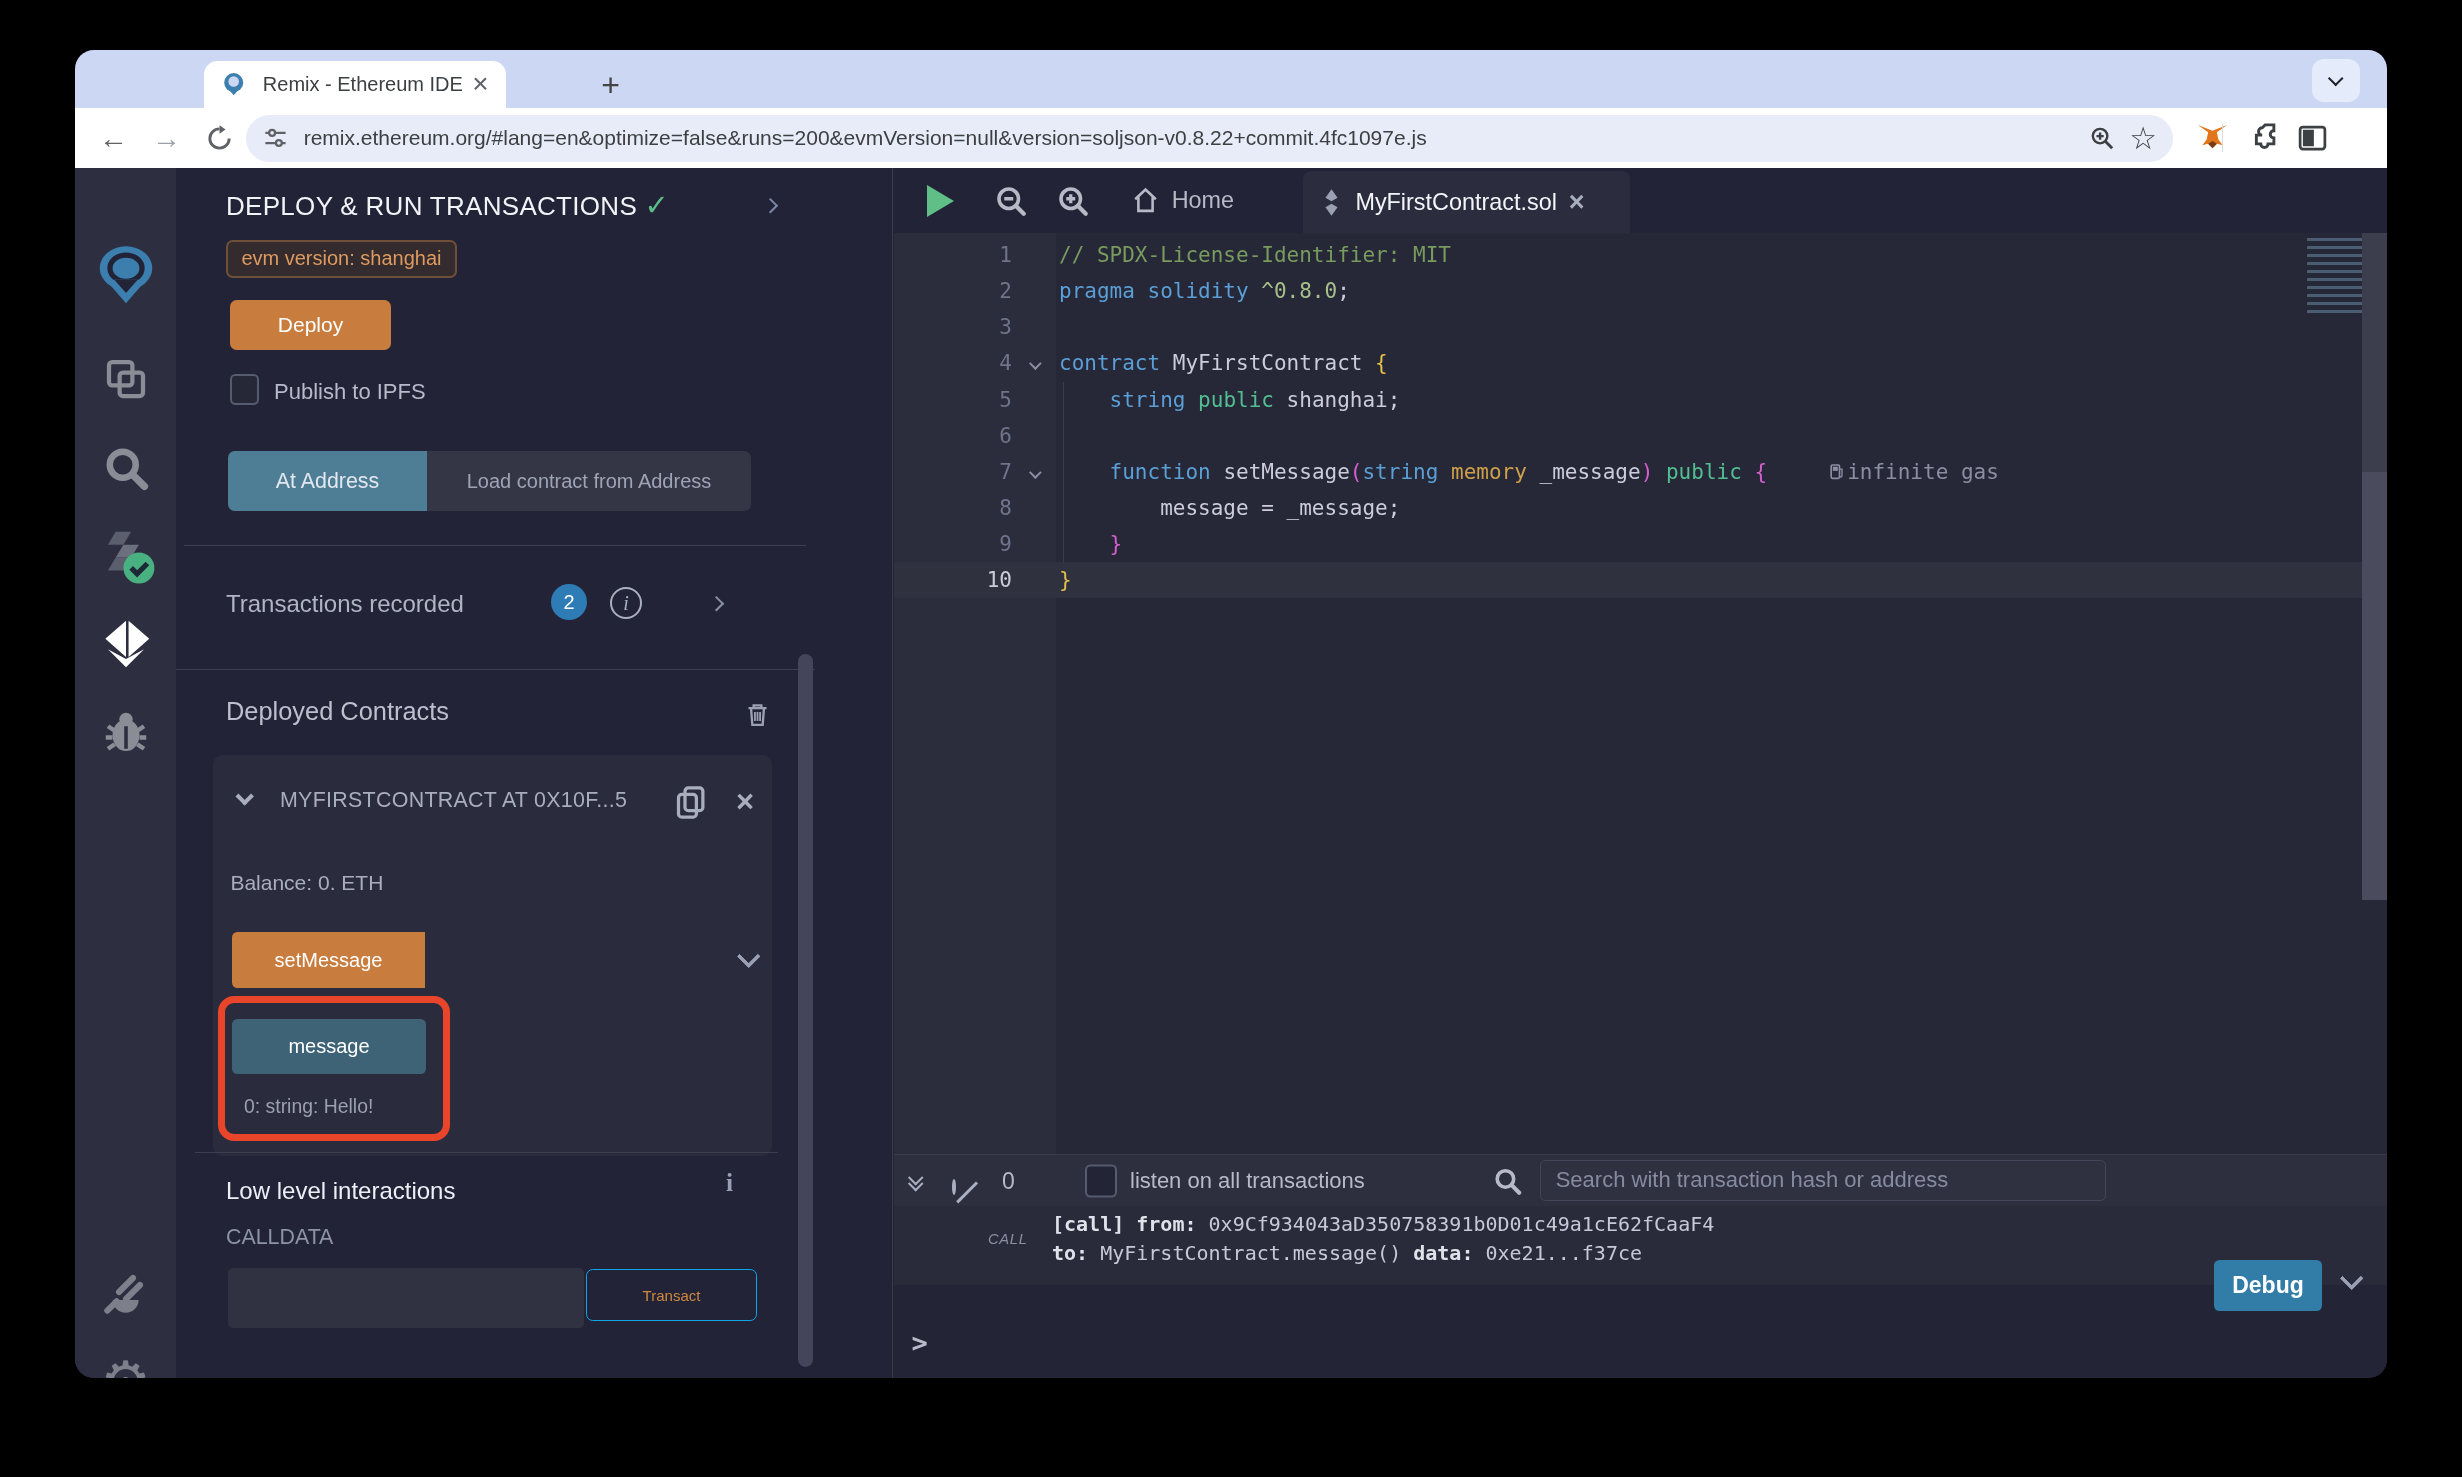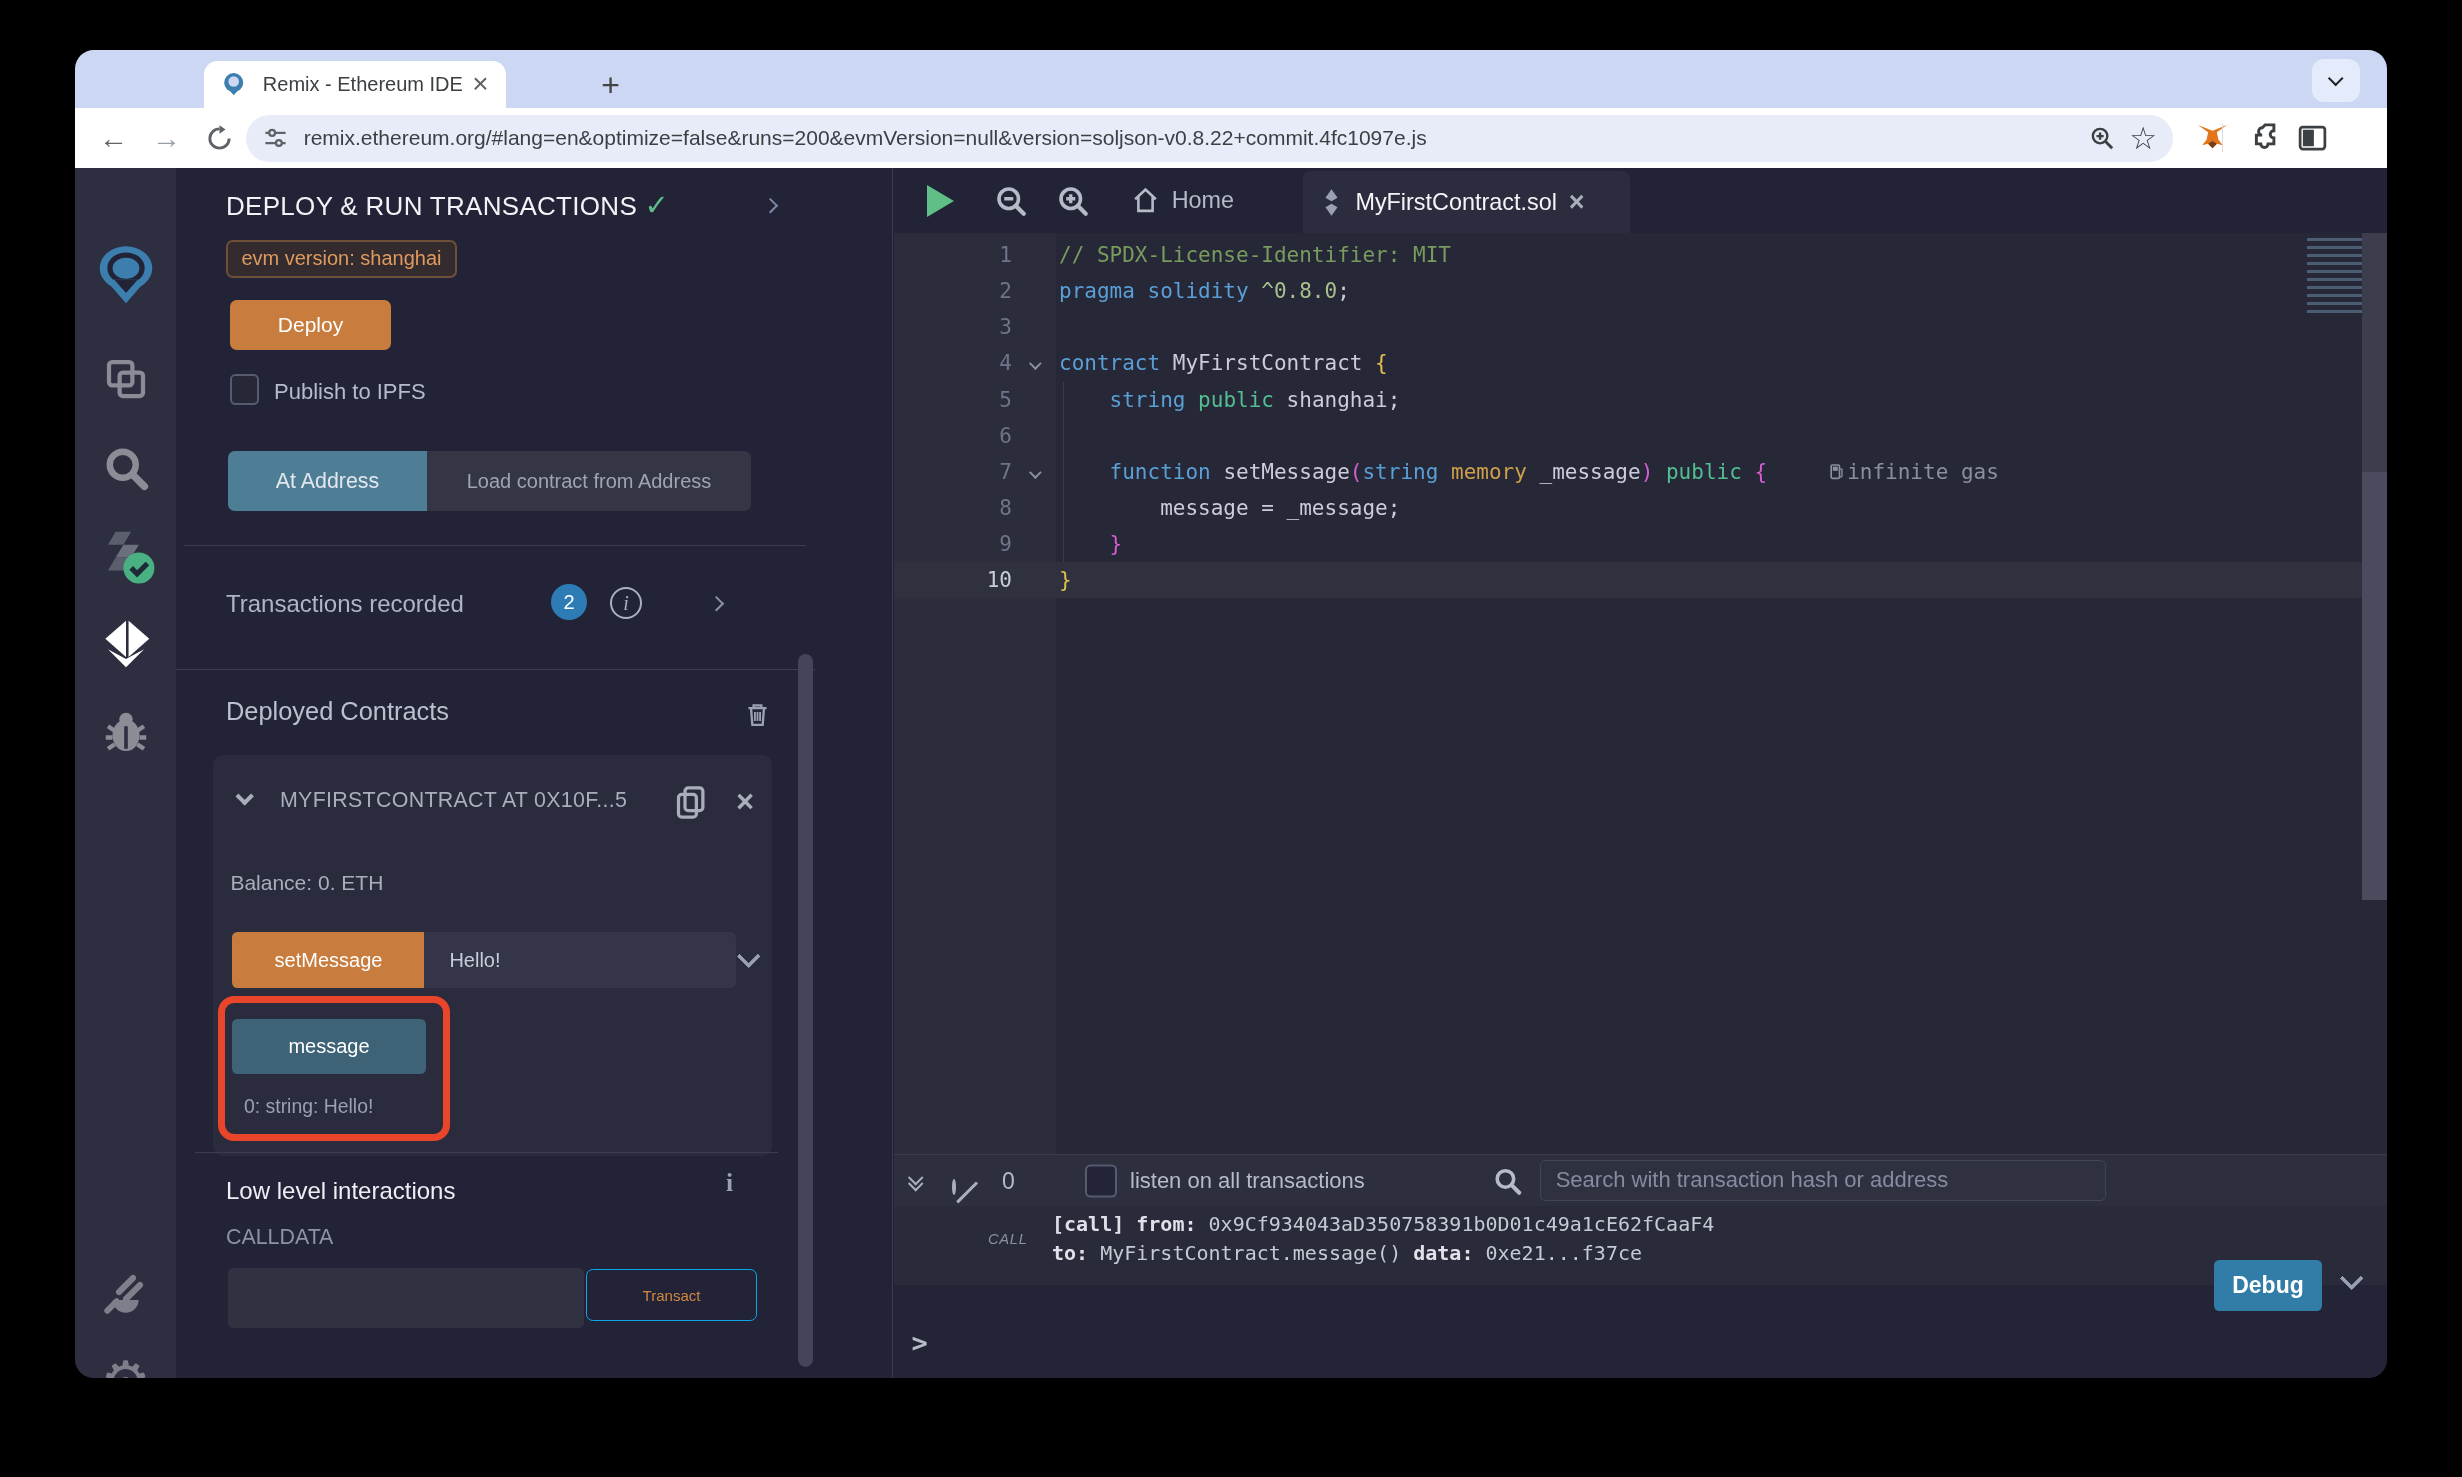--- a/index.html
+++ b/index.html
@@ -278,21 +278,20 @@
       <div class="sp card">
         <span class="chev down" style="position:absolute;left:25.4px;top:35px;border-color:#a9aebd;border-width:4px"></span>
         <div class="cd ctr-title">MYFIRSTCONTRACT AT 0X10F...5</div>
         <svg class="cd" style="left:459px;top:27px" width="39" height="41" viewBox="0 0 24 24">
               <rect x="8" y="3" width="11" height="14" rx="2" fill="none" stroke="#a9aebd" stroke-width="2"></rect>
               <rect x="4" y="7" width="11" height="14" rx="2" fill="none" stroke="#a9aebd" stroke-width="2"></rect>
             </svg>
         <span class="cd xmark" style="left:523px;top:31px">×</span>
         <div class="cd balance">Balance: 0. ETH</div>
         <div class="cd btn setmsg-btn">setMessage</div>
-        <input class="cd setmsg-input" value="Hello!" style="">
         <span class="chev down big" style="position:absolute;left:527px;top:193px;border-color:#9aa0b4"></span>
         <div class="cd redbox"></div>
         <div class="cd btn msg-btn">message</div>
         <div class="cd result">0: string: Hello!</div>
       </div>
 
       <div class="sp hr" style="left:19px;top:984px;width:583px"></div>
       <div class="sp lowlevel">Low level interactions</div>
       <span class="sp ii" style="left:550px;top:1000px">i</span>
       <div class="sp calldata">CALLDATA</div>

